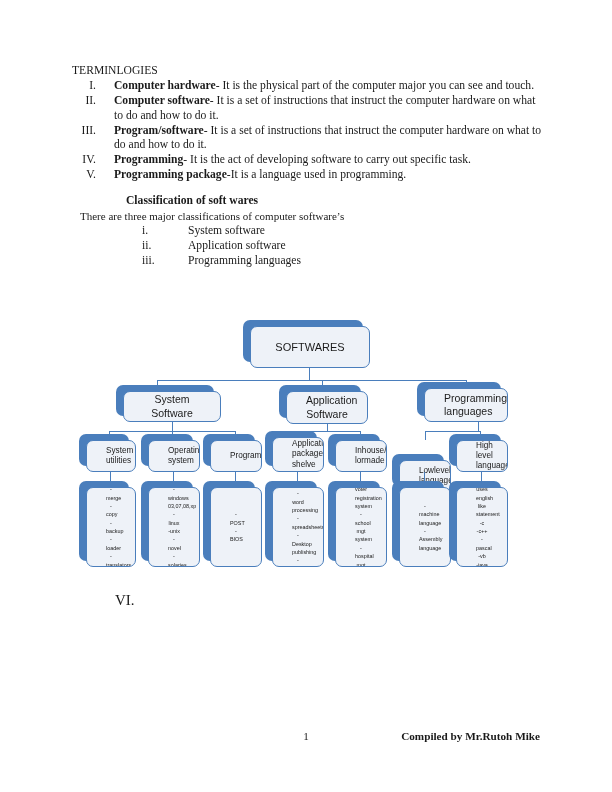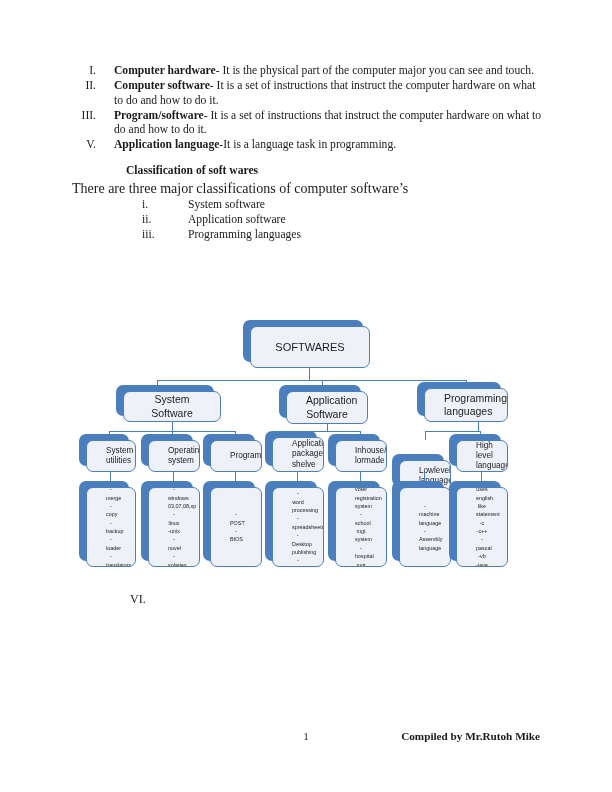--- a/index.html
+++ b/index.html
@@ -68,22 +68,22 @@
   }
   .li-text b { font-weight: bold; }
 
   .class-heading {
     font-size: 11.6px;
     font-weight: bold;
     margin: 11px 0 0 54px;
     line-height: 1.25;
   }
   .intro-line {
-    font-size: 14px;
-    margin: 1px 0 0 0;
+    font-size: 11px;
+    margin: 1px 0 0 8px;
     line-height: 1.25;
   }
 
   ul.lower-roman {
     list-style: none;
     margin: 0;
     padding: 0 0 0 70px;
   }
   ul.lower-roman > li {
     display: flex;
@@ -92,23 +92,23 @@
   }
   .lrn {
     width: 46px;
     flex: 0 0 46px;
     padding-right: 8px;
     box-sizing: border-box;
   }
 
   .vi-line {
     position: absolute;
-    left: 130px;
+    left: 115px;
     top: 592px;
-    font-size: 12px;
+    font-size: 15px;
   }
 
   
   .footer {
     position: absolute;
     left: 72px;
     right: 72px;
     top: 730px;
     height: 16px;
     font-size: 11.2px;
@@ -191,37 +191,42 @@
   .conn-h { height: 1.3px; }
 </style>
 </head>
 <body>
 
 <div class="page">
 
   <div class="doc-body">
 
 
+    <div class="terminologies">TERMINLOGIES</div>
 
     <ul class="roman-list">
       <li>
         <span class="rn">I.</span>
         <span class="li-text"><b>Computer hardware</b><span>- It is the physical part of the computer major you can see and touch.</span></span>
       </li>
       <li>
         <span class="rn">II.</span>
         <span class="li-text"><b>Computer software</b><span>- It is a set of instructions that instruct the computer hardware on what to do and how to do it.</span></span>
       </li>
       <li>
         <span class="rn">III.</span>
         <span class="li-text"><b>Program/software</b><span>- It is a set of instructions that instruct the computer hardware on what to do and how to do it.</span></span>
       </li>
       <li>
+        <span class="rn">IV.</span>
+        <span class="li-text"><b>Programming</b><span>- It is the act of developing software to carry out specific task.</span></span>
+      </li>
+      <li>
         <span class="rn">V.</span>
-        <span class="li-text"><b>Application language</b><span>-It is a language task in programming.</span></span>
+        <span class="li-text"><b>Programming package</b><span>-It is a language used in programming.</span></span>
       </li>
     </ul>
 
     <div class="class-heading">Classification of soft wares</div>
     <div class="intro-line">There are three major classifications of computer software’s</div>
 
     <ul class="lower-roman">
       <li>
         <span class="lrn">i.</span>
         <span>System software</span>

